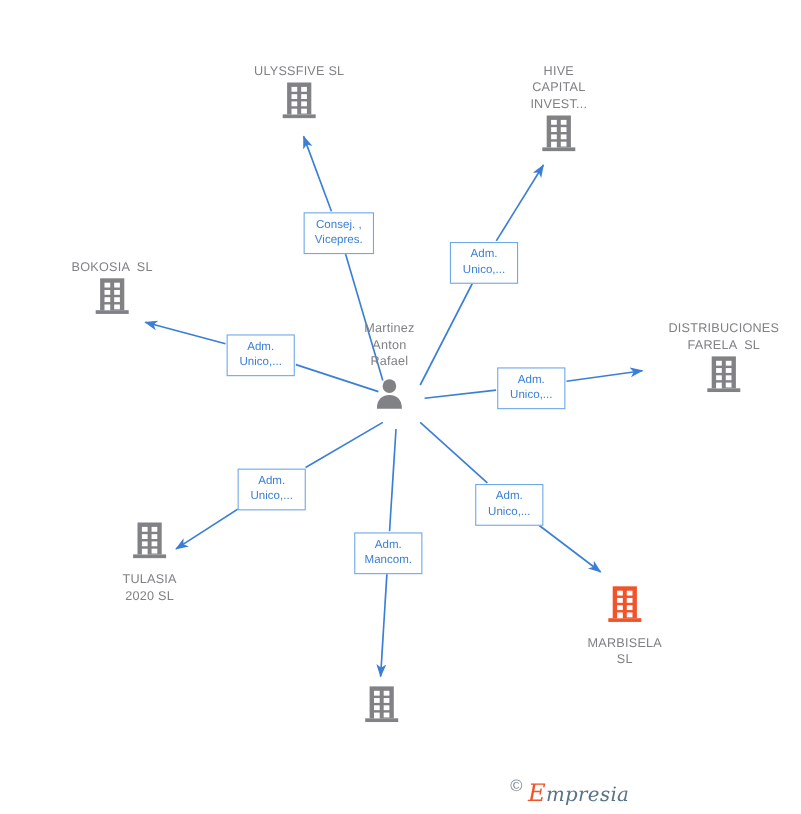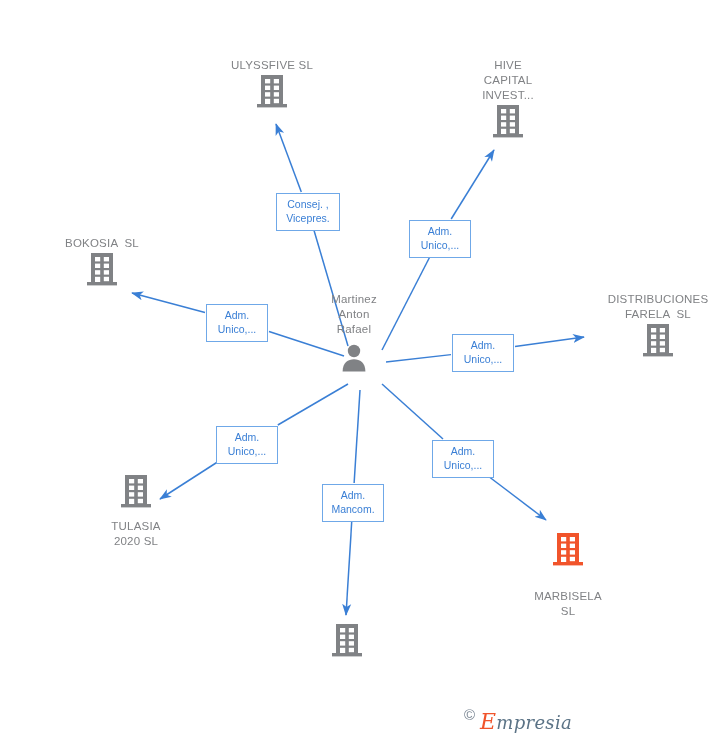--- a/index.html
+++ b/index.html
@@ -207,21 +207,21 @@
           <rect x="18.8" y="6" width="5.2" height="4.4"></rect>
           <rect x="10" y="12.6" width="5.2" height="4.4"></rect>
           <rect x="18.8" y="12.6" width="5.2" height="4.4"></rect>
           <rect x="10" y="19.2" width="5.2" height="4.4"></rect>
           <rect x="18.8" y="19.2" width="5.2" height="4.4"></rect>
           <rect x="10" y="25.8" width="5.2" height="5.2"></rect>
           <rect x="18.8" y="25.8" width="5.2" height="4.4"></rect>
         </g>
       </svg>
     </span>
-    <div class="nlabel" style="margin-top:18px;">MARBISELA
+    <div class="nlabel" style="margin-top:6px;">MARBISELA
 SL</div>
   </div>
 
   <div class="node" style="left:294px;top:292px;width:120px;">
     <div class="nlabel">Martinez
 Anton
 Rafael</div>
     <span class="icon" style="display:block;margin-top:5px;">
       <svg width="30" height="30" viewBox="0 0 30 30" aria-hidden="true">
         <circle cx="15" cy="9" r="6.2" fill="#808285"></circle>

